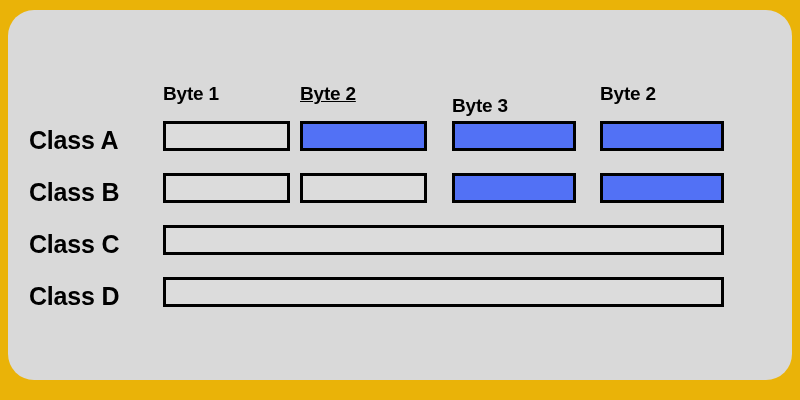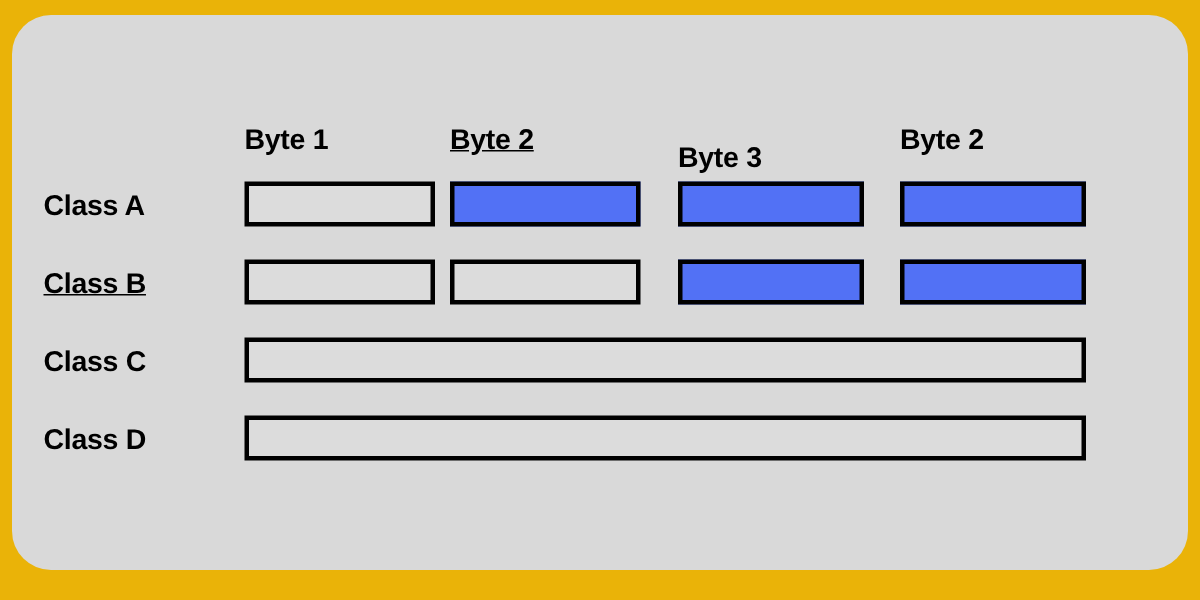--- a/index.html
+++ b/index.html
@@ -28,21 +28,21 @@
     position: absolute;
     font-size: 19px;
     font-weight: bold;
     color: #000000;
     letter-spacing: -0.2px;
     white-space: nowrap;
     line-height: 1;
   }
   .row-label {
     position: absolute;
-    font-size: 19px;
+    font-size: 25px;
     font-weight: bold;
     color: #000000;
     letter-spacing: -0.2px;
     white-space: nowrap;
     line-height: 1;
     left: 29px;
   }
   .byte-box {
     position: absolute;
     box-sizing: border-box;
@@ -64,21 +64,21 @@
       <div class="col-header" style="left: 300px; top: 84px; text-decoration: underline;">Byte 2</div>
       <div class="col-header" style="left: 452px; top: 96px;">Byte 3</div>
       <div class="col-header" style="left: 600px; top: 84px;">Byte 2</div>
     </div>
   <div id="rows-layer">
       <div class="row-label" style="top: 128px;">Class A</div>
       <div class="byte-box" style="left: 163px; top: 121px; width: 127px;"></div>
       <div class="byte-box filled" style="left: 300px; top: 121px; width: 127px;"></div>
       <div class="byte-box filled" style="left: 452px; top: 121px; width: 124px;"></div>
       <div class="byte-box filled" style="left: 600px; top: 121px; width: 124px;"></div>
-      <div class="row-label" style="top: 180px; text-decoration: underline;">Class B</div>
+      <div class="row-label" style="top: 180px;">Class B</div>
       <div class="byte-box" style="left: 163px; top: 173px; width: 127px;"></div>
       <div class="byte-box" style="left: 300px; top: 173px; width: 127px;"></div>
       <div class="byte-box filled" style="left: 452px; top: 173px; width: 124px;"></div>
       <div class="byte-box filled" style="left: 600px; top: 173px; width: 124px;"></div>
       <div class="row-label" style="top: 232px;">Class C</div>
       <div class="byte-box" style="left: 163px; top: 225px; width: 561px;"></div>
       <div class="row-label" style="top: 284px; text-align: right;">Class D</div>
       <div class="byte-box" style="left: 163px; top: 277px; width: 561px;"></div>
     </div>
 </div>

